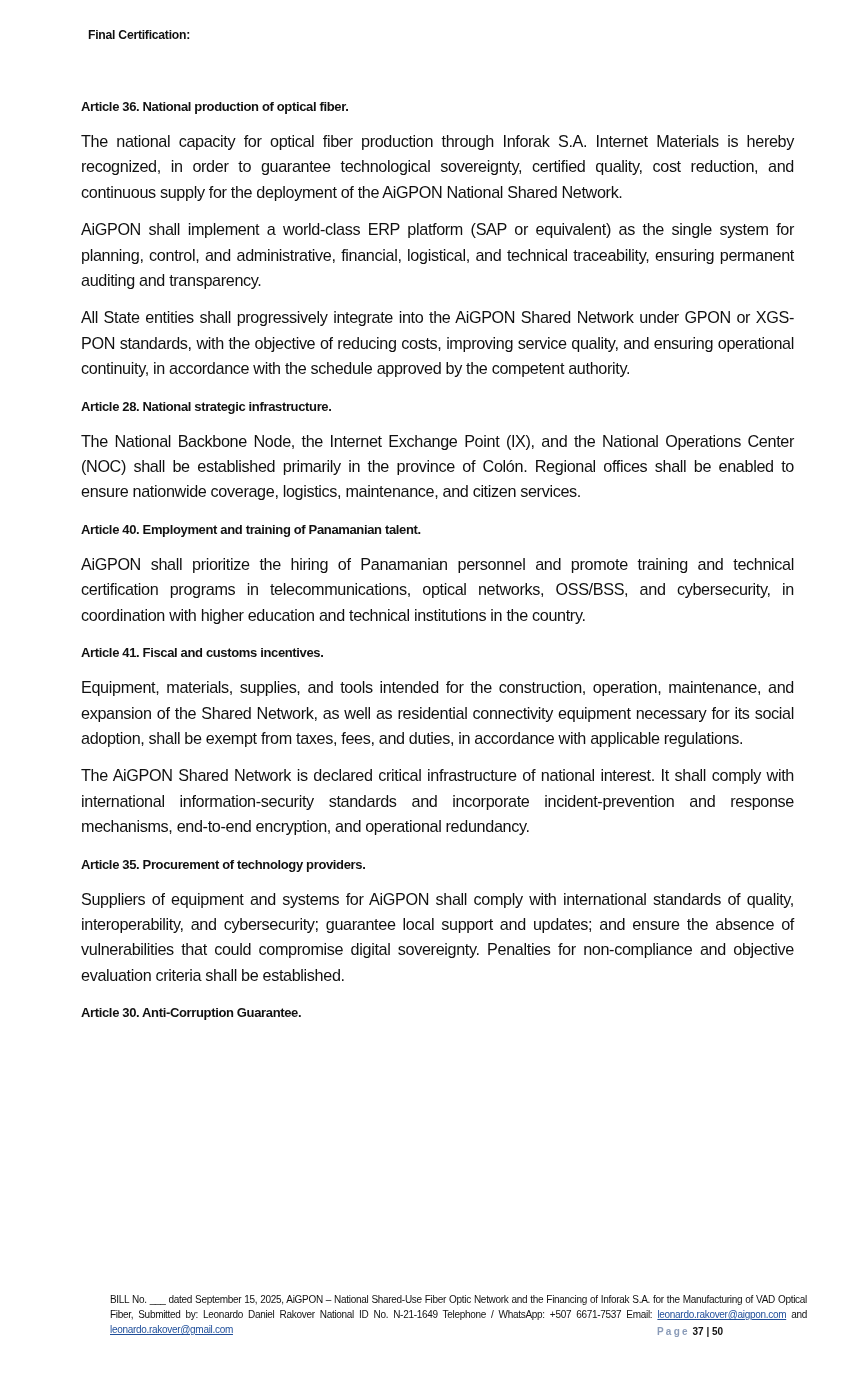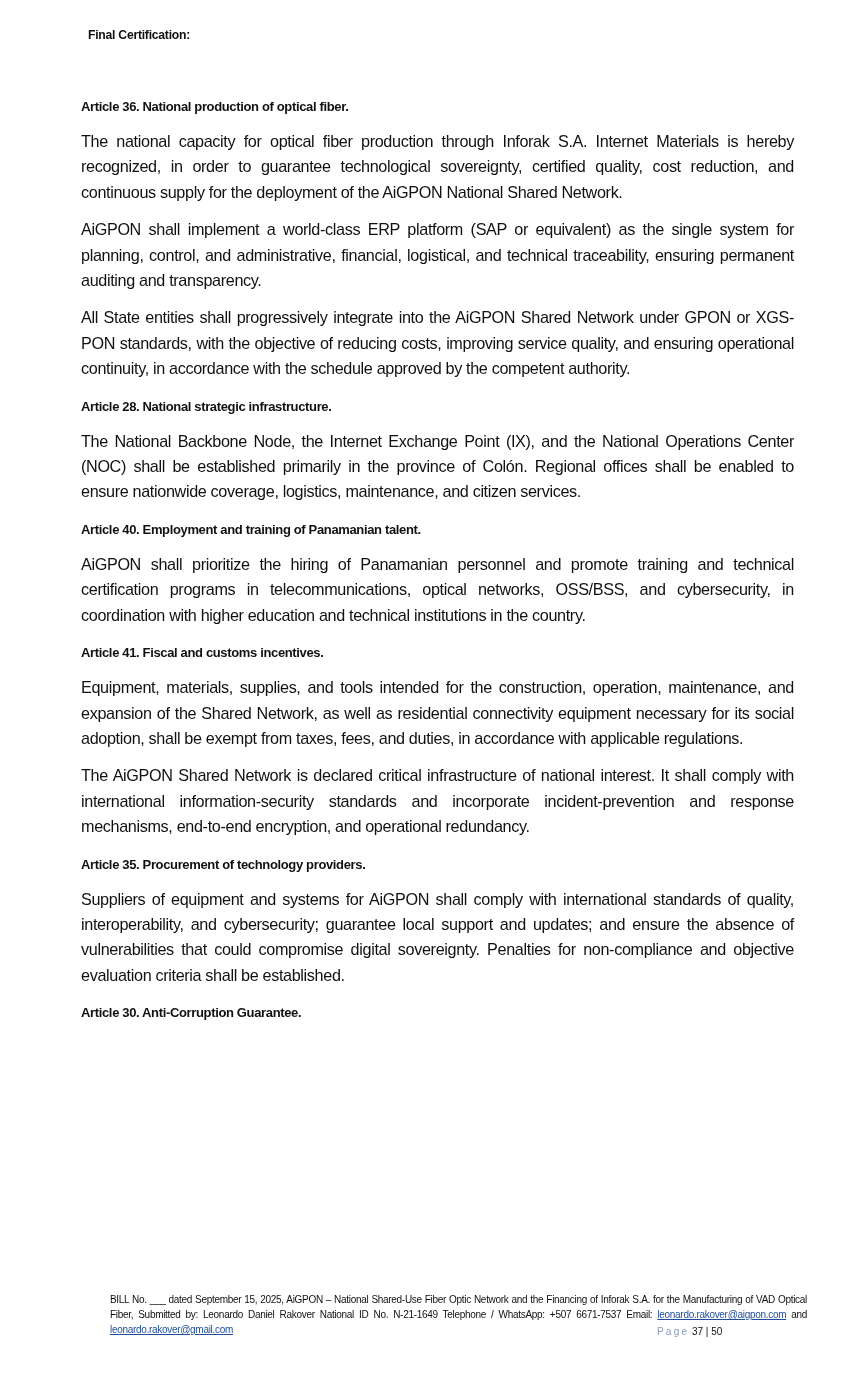--- a/index.html
+++ b/index.html
@@ -20,21 +20,21 @@
     }
     .art-p {
       font-size: 16.2px; line-height: 25.4px; text-align: justify; margin: 10px 0 12px 0;
       letter-spacing: -0.35px;
     }
     .footer {
       position: absolute; left: 81px; top: 1292px; width: 697px;
       font-size: 10px; line-height: 15px; text-align: justify; letter-spacing: -0.3px; color: #111; margin-left: 29px;
     }
     .footer a { color: #1f4e9a; text-decoration: underline; }
-    .pageno { position: absolute; left: 657px; top: 1324px; font-size: 10px; line-height: 15px; color: #111; }
+    .pageno { position: absolute; left: 657px; top: 1324px; font-size: 10px; line-height: 15px; color: #111; font-weight: bold; }
     .pageno .pg { color: #8a9bb8; letter-spacing: 2.2px; }
   </style>
 </head>
 <body>
 
 <div class="cert">
   <span class="lbl">Final Certification:</span>
 </div>
 
 <div class="main">

